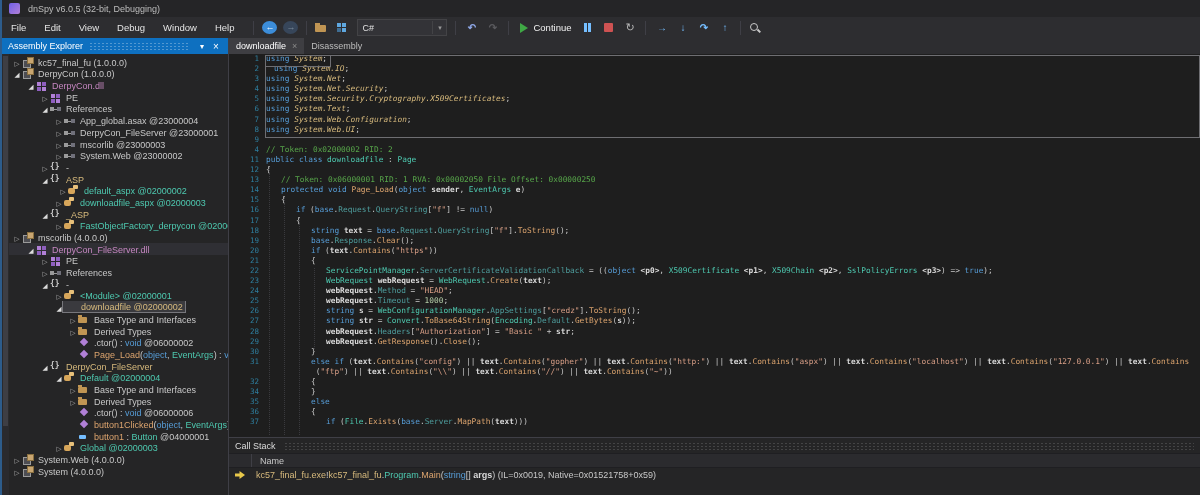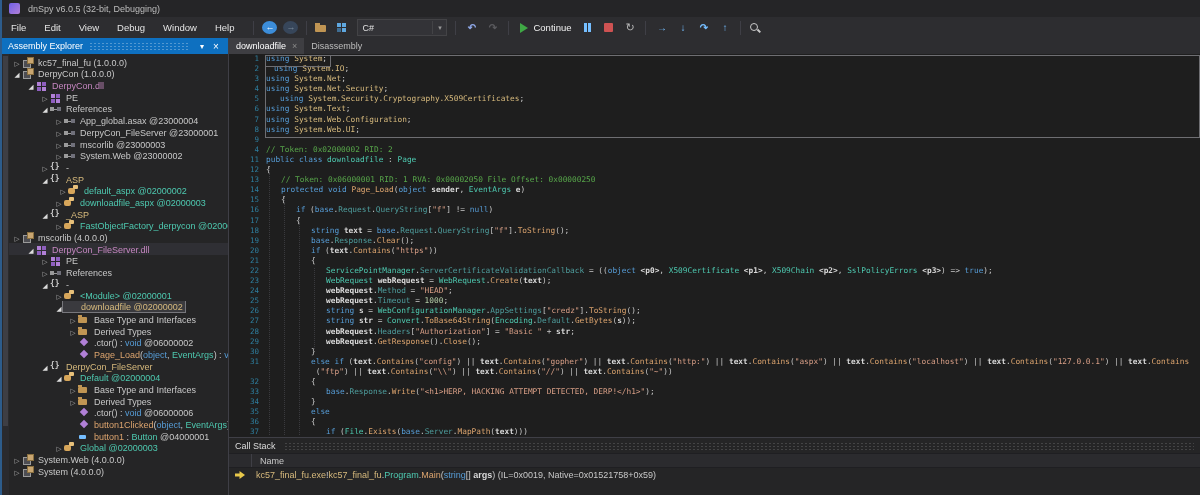--- a/index.html
+++ b/index.html
@@ -76,21 +76,21 @@
   .tabs{height:16px;background:#2d2d30;display:flex;align-items:flex-end;flex:none;}
   .tab{height:16px;display:flex;align-items:center;padding:0 7px;font-size:9px;color:#bdbdbd;}
   .tab.active{background:#3e3e42;color:#fff;}
   .tclose{margin-left:6px;color:#8a8a8a;font-size:9px;} .tclose::before{content:"\00D7";}
   .editor{position:relative;height:383px;background:#1e1e1e;overflow:hidden;flex:none;font-family:"DejaVu Sans Mono",monospace;}
   .crow{display:flex;height:10.1px;line-height:10.1px;}
   .lnum{width:30px;flex:none;text-align:right;padding-right:7px;color:#2e7e9e;font-size:7.5px;}
   .ctext{white-space:pre;font-size:7.8px;color:#c8c8c8;}
   .c-k{color:#569cd6;} .c-t{color:#4ec9b0;} .c-m{color:#dca46e;} .c-s{color:#d69d85;}
   .c-p{color:#4e9d9d;} .c-c{color:#57a64a;} .c-n{color:#b5cea8;} .c-o{color:#c8c8c8;}
-  .c-v{color:#dadada;font-weight:bold;} .c-ns{color:#d7ba7d;} .c-mod{color:#c586c0;} .c-gold{color:#d7ba7d;margin-top:32px;}
+  .c-v{color:#dadada;font-weight:bold;} .c-ns{color:#d7ba7d;font-style:italic;} .c-mod{color:#c586c0;} .c-gold{color:#d7ba7d;margin-top:32px;}
   .guide{position:absolute;width:0;border-left:1px dotted #3a3a3e;}
   .selb{position:absolute;border:1px solid #6e6e72;pointer-events:none;}
   
   .zoomrow{height:13px;background:#2d2d30;display:flex;align-items:center;flex:none;border-top:1px solid #252527;}
   .zoomval{font-size:8.5px;color:#dcdcdc;padding:0 6px;}
   .zoomdd{width:13px;height:11px;background:#333337;border:1px solid #434346;color:#999;font-size:7px;text-align:center;line-height:10px;margin-right:6px;}
   .zoomdd::before{content:"\25BE";}
   .hsb-arrow{color:#6a6a6a;font-size:8px;margin-right:2px;} .hsb-arrow::before{content:"\25C2";}
   .hsb-track{flex:1;height:9px;background:#26262a;margin-right:2px;}
   
@@ -240,21 +240,21 @@
             <div class="crow">
               <span class="lnum">3</span>
               <span class="ctext" style="padding-left: 0px;"><span class="c-k">using</span><span class="c-o"> </span><span class="c-ns">System.Net</span><span class="c-o">;</span></span>
             </div>
             <div class="crow">
               <span class="lnum">4</span>
               <span class="ctext" style="padding-left: 0px;"><span class="c-k">using</span><span class="c-o"> </span><span class="c-ns">System.Net.Security</span><span class="c-o">;</span></span>
             </div>
             <div class="crow">
               <span class="lnum">5</span>
-              <span class="ctext" style="padding-left: 0px; margin-left: 14px;"><span class="c-k">using</span><span class="c-o"> </span><span class="c-ns">System.Security.Cryptography.X509Certificates</span><span class="c-o">;</span></span>
+              <span class="ctext" style="padding-left: 0px;"><span class="c-k">using</span><span class="c-o"> </span><span class="c-ns">System.Security.Cryptography.X509Certificates</span><span class="c-o">;</span></span>
             </div>
             <div class="crow">
               <span class="lnum">6</span>
               <span class="ctext" style="padding-left: 0px;"><span class="c-k">using</span><span class="c-o"> </span><span class="c-ns">System.Text</span><span class="c-o">;</span></span>
             </div>
             <div class="crow">
               <span class="lnum">7</span>
               <span class="ctext" style="padding-left: 0px;"><span class="c-k">using</span><span class="c-o"> </span><span class="c-ns">System.Web.Configuration</span><span class="c-o">;</span></span>
             </div>
             <div class="crow">
@@ -353,24 +353,20 @@
               <span class="lnum">31</span>
               <span class="ctext" style="padding-left: 45px;"><span class="c-k">else</span><span class="c-o"> </span><span class="c-k">if</span><span class="c-o"> (</span><span class="c-v">text</span><span class="c-o">.</span><span class="c-m">Contains</span><span class="c-o">(</span><span class="c-s">"config"</span><span class="c-o">) || </span><span class="c-v">text</span><span class="c-o">.</span><span class="c-m">Contains</span><span class="c-o">(</span><span class="c-s">"gopher"</span><span class="c-o">) || </span><span class="c-v">text</span><span class="c-o">.</span><span class="c-m">Contains</span><span class="c-o">(</span><span class="c-s">"http:"</span><span class="c-o">) || </span><span class="c-v">text</span><span class="c-o">.</span><span class="c-m">Contains</span><span class="c-o">(</span><span class="c-s">"aspx"</span><span class="c-o">) || </span><span class="c-v">text</span><span class="c-o">.</span><span class="c-m">Contains</span><span class="c-o">(</span><span class="c-s">"localhost"</span><span class="c-o">) || </span><span class="c-v">text</span><span class="c-o">.</span><span class="c-m">Contains</span><span class="c-o">(</span><span class="c-s">"127.0.0.1"</span><span class="c-o">) || </span><span class="c-v">text</span><span class="c-o">.</span><span class="c-m">Contains</span></span>
             </div>
             <div class="crow">
               <span class="lnum"></span>
               <span class="ctext" style="padding-left: 45px;"><span class="c-o"> (</span><span class="c-s">"ftp"</span><span class="c-o">) || </span><span class="c-v">text</span><span class="c-o">.</span><span class="c-m">Contains</span><span class="c-o">(</span><span class="c-s">"\\"</span><span class="c-o">) || </span><span class="c-v">text</span><span class="c-o">.</span><span class="c-m">Contains</span><span class="c-o">(</span><span class="c-s">"//"</span><span class="c-o">) || </span><span class="c-v">text</span><span class="c-o">.</span><span class="c-m">Contains</span><span class="c-o">(</span><span class="c-s">"~"</span><span class="c-o">))</span></span>
             </div>
             <div class="crow">
               <span class="lnum">32</span>
               <span class="ctext" style="padding-left: 45px;"><span class="c-o">{</span></span>
-            </div>
-            <div class="crow">
-              <span class="lnum">33</span>
-              <span class="ctext" style="padding-left: 60px;"><span class="c-k">base</span><span class="c-o">.</span><span class="c-p">Response</span><span class="c-o">.</span><span class="c-m">Write</span><span class="c-o">(</span><span class="c-s">"&lt;h1&gt;HERP, HACKING ATTEMPT DETECTED, DERP!&lt;/h1&gt;"</span><span class="c-o">);</span></span>
             </div>
             <div class="crow">
               <span class="lnum">34</span>
               <span class="ctext" style="padding-left: 45px;"><span class="c-o">}</span></span>
             </div>
             <div class="crow">
               <span class="lnum">35</span>
               <span class="ctext" style="padding-left: 45px;"><span class="c-k">else</span></span>
             </div>
             <div class="crow">

